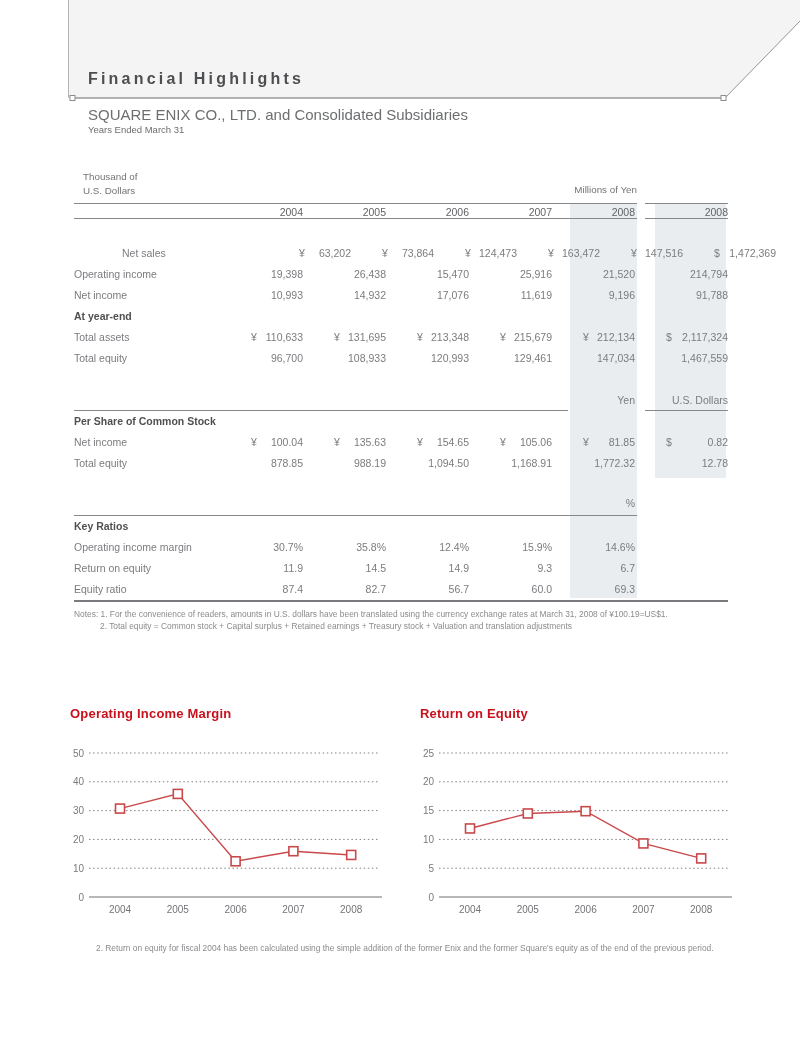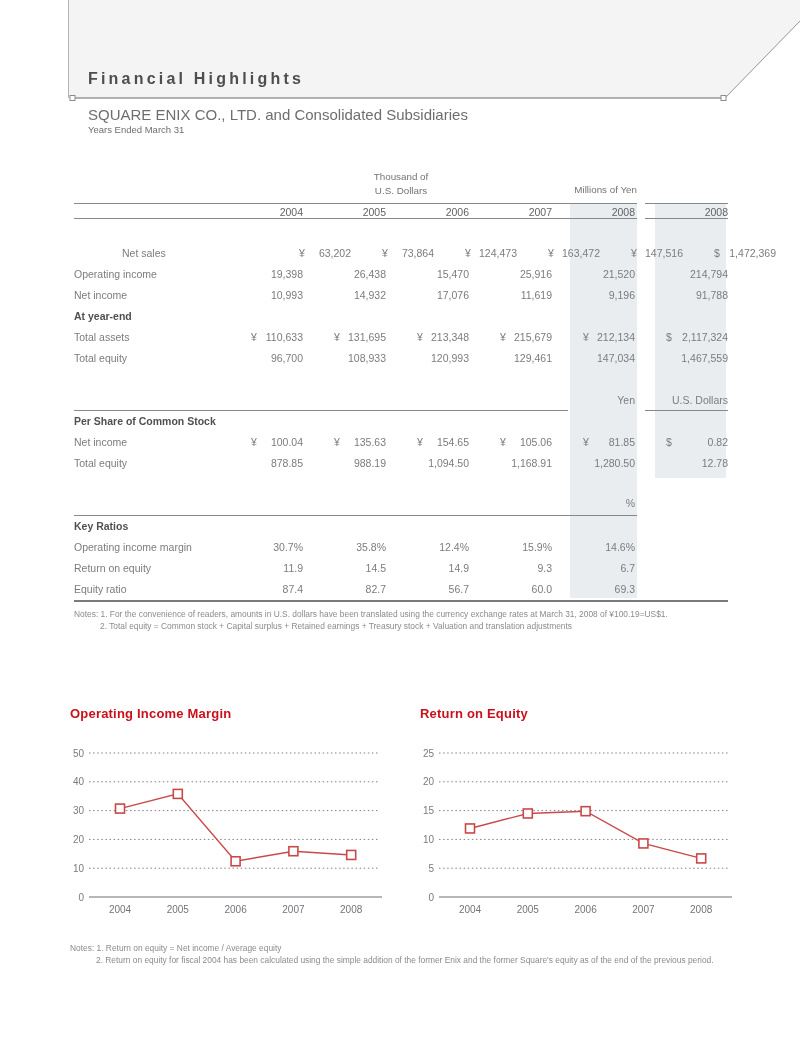--- a/index.html
+++ b/index.html
@@ -13,21 +13,21 @@
   .sub2{position:absolute;left:88px;top:124px;font-size:9.5px;color:#6d6e70;}
   
   .fin-table{position:absolute;left:74px;top:167px;width:654px;height:470px;}
   .shade{position:absolute;background:#e9edf0;}
   .shade-yen{left:496px;top:36px;width:67px;height:395px;}
   .shade-usd{left:581px;top:36px;width:71px;height:275px;}
   .t-line{position:absolute;height:1px;background:#87888a;}
   .t-line.thick{height:2px;background:#797b7e;}
   .unit-yen{position:absolute;top:17px;left:0;width:563px;text-align:right;
             font-size:9.8px;color:#737477;}
-  .unit-usd{position:absolute;top:3px;left:0;width:654px;text-align:center;
+  .unit-usd{position:absolute;top:3px;left:9px;width:654px;text-align:left;
             font-size:9.8px;color:#737477;line-height:14px;}
   .t-row{position:absolute;left:0;width:654px;height:14px;display:flex;
          font-size:10.5px;color:#7b7c7f;line-height:14px;}
   .t-section{font-weight:bold;color:#4f5052;}
   .t-label{flex:1;text-align:left;}
   .t-cell{width:83px;display:flex;justify-content:flex-end;position:relative;}
   .t-cell .sym{position:absolute;left:31px;}
   .t-cell.t-us{margin-left:10px;}
   .t-cell.t-us .sym{left:21px;}
   .t-years .t-cell{color:#626365;}
@@ -247,21 +247,21 @@
         <div class="t-cell">
           <span>988.19</span>
         </div>
         <div class="t-cell">
           <span>1,094.50</span>
         </div>
         <div class="t-cell">
           <span>1,168.91</span>
         </div>
         <div class="t-cell">
-          <span>1,280.50</span>
+          <span>1,772.32</span>
         </div>
         <div class="t-cell t-us">
           <span>12.78</span>
         </div>
       </div>
       <div class="t-row" style="top: 329px;">
         <div class="t-label"></div>
         <div class="t-cell"></div>
         <div class="t-cell"></div>
         <div class="t-cell"></div>
@@ -391,17 +391,16 @@
         <rect x="218.89999999999998" y="92.93199999999999" width="9" height="9" fill="#ffffff" stroke="#c9494b" stroke-width="1.6"></rect>
         <rect x="276.7" y="107.908" width="9" height="9" fill="#ffffff" stroke="#c9494b" stroke-width="1.6"></rect>
         <text x="50" y="167" text-anchor="middle" fill="#737477" font-size="10" font-family="&quot;Liberation Sans&quot;,sans-serif">2004</text>
         <text x="107.8" y="167" text-anchor="middle" fill="#737477" font-size="10" font-family="&quot;Liberation Sans&quot;,sans-serif">2005</text>
         <text x="165.6" y="167" text-anchor="middle" fill="#737477" font-size="10" font-family="&quot;Liberation Sans&quot;,sans-serif">2006</text>
         <text x="223.39999999999998" y="167" text-anchor="middle" fill="#737477" font-size="10" font-family="&quot;Liberation Sans&quot;,sans-serif">2007</text>
         <text x="281.2" y="167" text-anchor="middle" fill="#737477" font-size="10" font-family="&quot;Liberation Sans&quot;,sans-serif">2008</text>
       </svg>
   </div>
   <div class="chart-notes">
-    <div>Notes: 1. Return on equity = Net income / Average equity</div>
     <div class="t-note2">2. Return on equity for fiscal 2004 has been calculated using the simple addition of the former Enix and the former Square's equity as of the end of the previous period.</div>
   </div>
 
 </div>
 
 </body></html>

